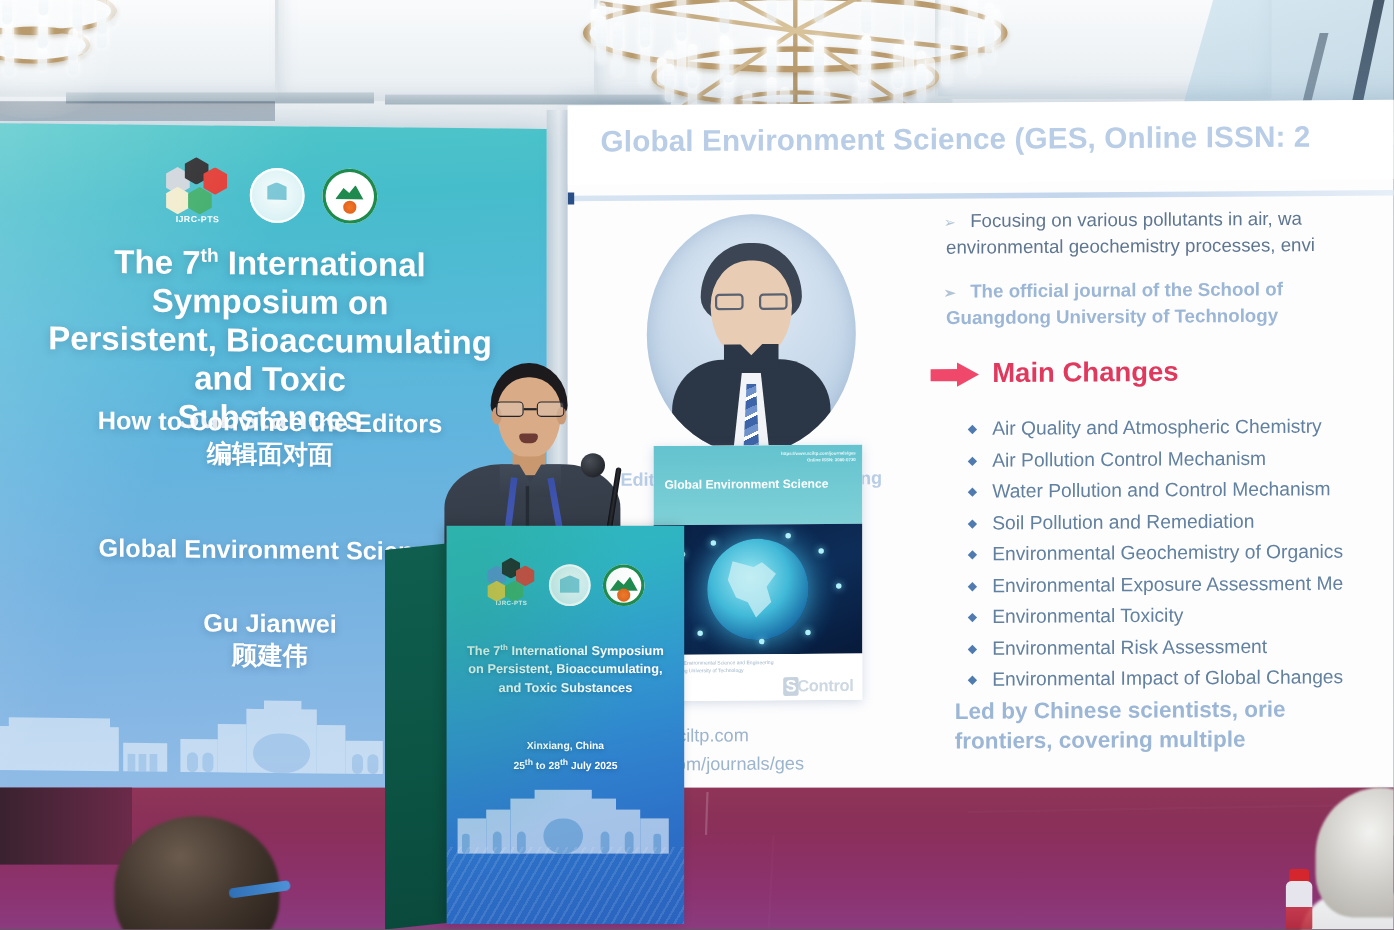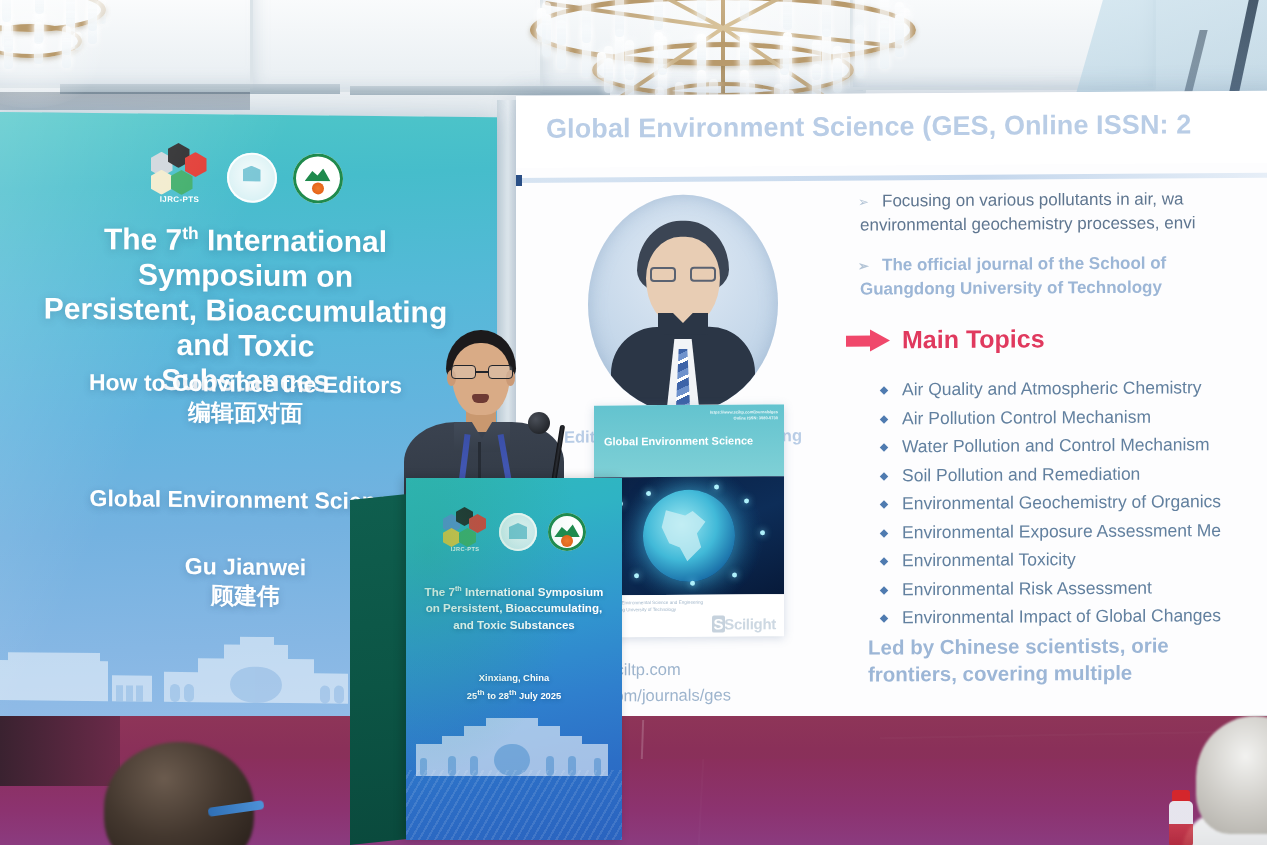--- a/index.html
+++ b/index.html
@@ -707,21 +707,21 @@
             <span class="node" style="left:138px;top:96px;"></span>
             <span class="node" style="left:96px;top:104px;"></span>
             <span class="node" style="left:120px;top:8px;"></span>
           </div>
           <div class="cov-bot">
             <div class="cov-aff">
               <span>School of Environmental Science and Engineering</span><br>
               <span>Guangdong University of Technology</span>
             </div>
             <div class="cov-brand">
-              <b>S</b><span style="margin-left:-1px;">Scilight</span>
+              <b>S</b><span style="margin-left:-1px;">Control</span>
             </div>
           </div>
         </div>
       </div>
 
       <div class="contact">
         <div>ges@sciltp.com</div>
         <div>sciltp.com/journals/ges</div>
       </div>
 
@@ -733,21 +733,21 @@
         </div>
         <div class="bul strong">
           <span class="arw">➢</span>
           <span>The official journal of the School of</span><br>
           <span style="margin-left:-22px;display:inline-block;">Guangdong University of Technology</span>
         </div>
       </div>
 
       <div class="main-topics">
         <span class="arrow-red"></span>
-        <span class="mt-label">Main Topics</span>
+        <span class="mt-label">Main Changes</span>
       </div>
 
       <div class="topics" id="topics-list">
           <div class="topic"><span class="dia"></span><span>Air Quality and Atmospheric Chemistry</span></div>
           <div class="topic"><span class="dia"></span><span>Air Pollution Control Mechanism</span></div>
           <div class="topic"><span class="dia"></span><span>Water Pollution and Control Mechanism</span></div>
           <div class="topic"><span class="dia"></span><span>Soil Pollution and Remediation</span></div>
           <div class="topic"><span class="dia"></span><span>Environmental Geochemistry of Organics</span></div>
           <div class="topic"><span class="dia"></span><span>Environmental Exposure Assessment Me</span></div>
           <div class="topic"><span class="dia"></span><span>Environmental Toxicity</span></div>

